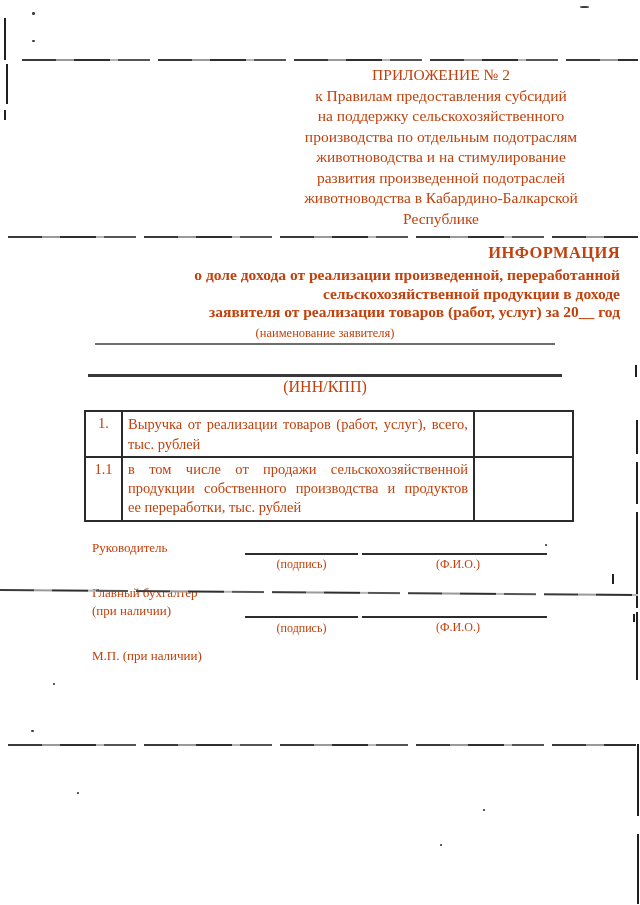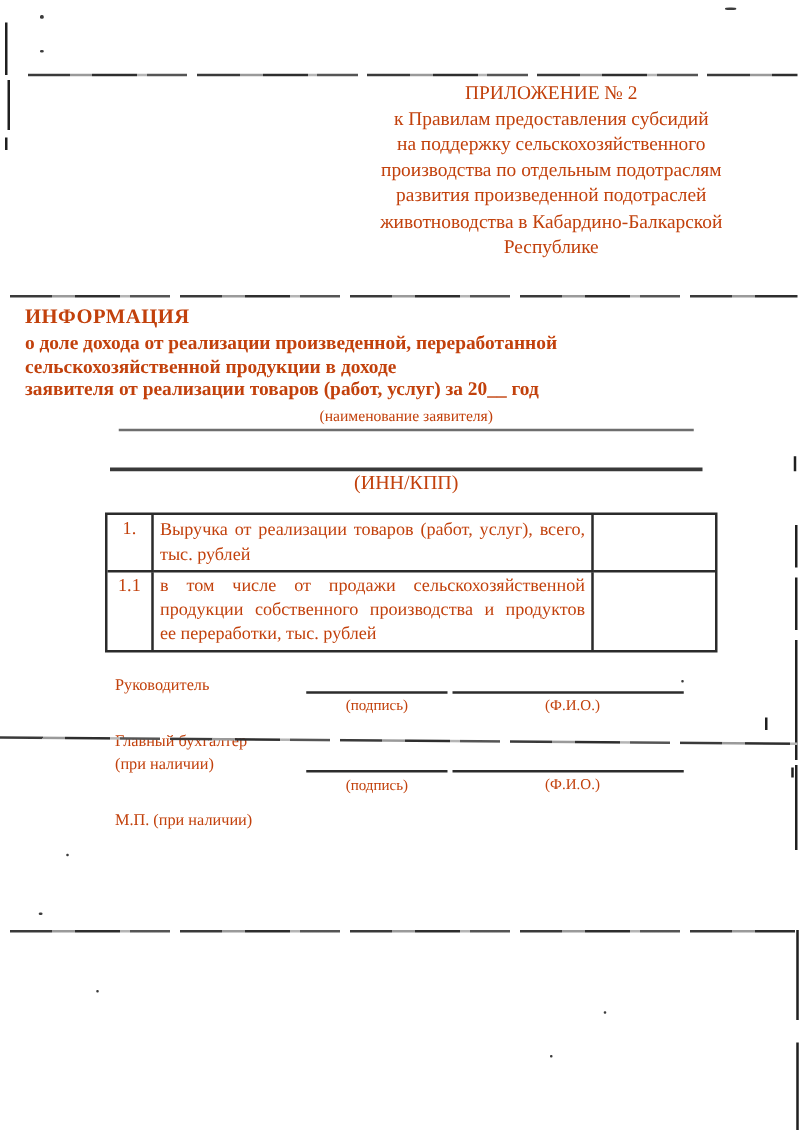--- a/index.html
+++ b/index.html
@@ -16,21 +16,21 @@
       #3a3a3a 0px,#3a3a3a 34px,#9a9a9a 34px,#9a9a9a 52px,
       #2e2e2e 52px,#2e2e2e 88px,#b5b5b5 88px,#b5b5b5 96px,
       #555 96px,#555 128px,rgba(0,0,0,0) 128px,rgba(0,0,0,0) 136px);
   }
   .vmark{position:absolute; width:2px; background:#1f1f1f;}
   .speck{position:absolute; background:#3c3c3c; border-radius:40%;}
   
   .appendix{left:265px; top:65px; width:352px; text-align:center;
     font-size:15.5px; line-height:20.5px;}
   
-  .titleblock{left:20px; top:243px; width:600px; text-align:left; font-weight:bold;}
+  .titleblock{left:20px; top:243px; width:600px; text-align:right; font-weight:bold;}
   .titleblock .h{font-size:16.5px; letter-spacing:.4px; margin-bottom:3px;}
   .titleblock .s{font-size:15.5px; line-height:18.5px;}
   
   .fieldline{position:absolute; height:2px; background:#6e6e6e;}
   .fieldline.dark{background:#393939; height:3px;}
   .caption{position:absolute; text-align:center;}
   
   .rtable{
     left:84px; top:410px; width:490px; height:112px;
     border:2px solid #2b2b2b; box-sizing:border-box;
@@ -81,20 +81,21 @@
   <div class="speck" style="left:545px;top:544px;width:2px;height:2px;"></div>
 
   <div class="scanline" style="left:22px;top:59px;width:616px;"></div>
   <div class="scanline" style="left:8px;top:236px;width:630px;"></div>
 
   <div class="abs appendix">
     <div>ПРИЛОЖЕНИЕ № 2</div>
     <div>к Правилам предоставления субсидий</div>
     <div>на поддержку сельскохозяйственного</div>
     <div>производства по отдельным подотраслям</div>
+    <div>животноводства и на стимулирование</div>
     <div>развития произведенной подотраслей</div>
     <div>животноводства в Кабардино-Балкарской</div>
     <div>Республике</div>
   </div>
 
   <div class="abs titleblock">
     <div class="h">ИНФОРМАЦИЯ</div>
     <div class="s">о доле дохода от реализации произведенной, переработанной</div>
     <div class="s">сельскохозяйственной продукции в доходе</div>
     <div class="s">заявителя от реализации товаров (работ, услуг) за 20__ год</div>

